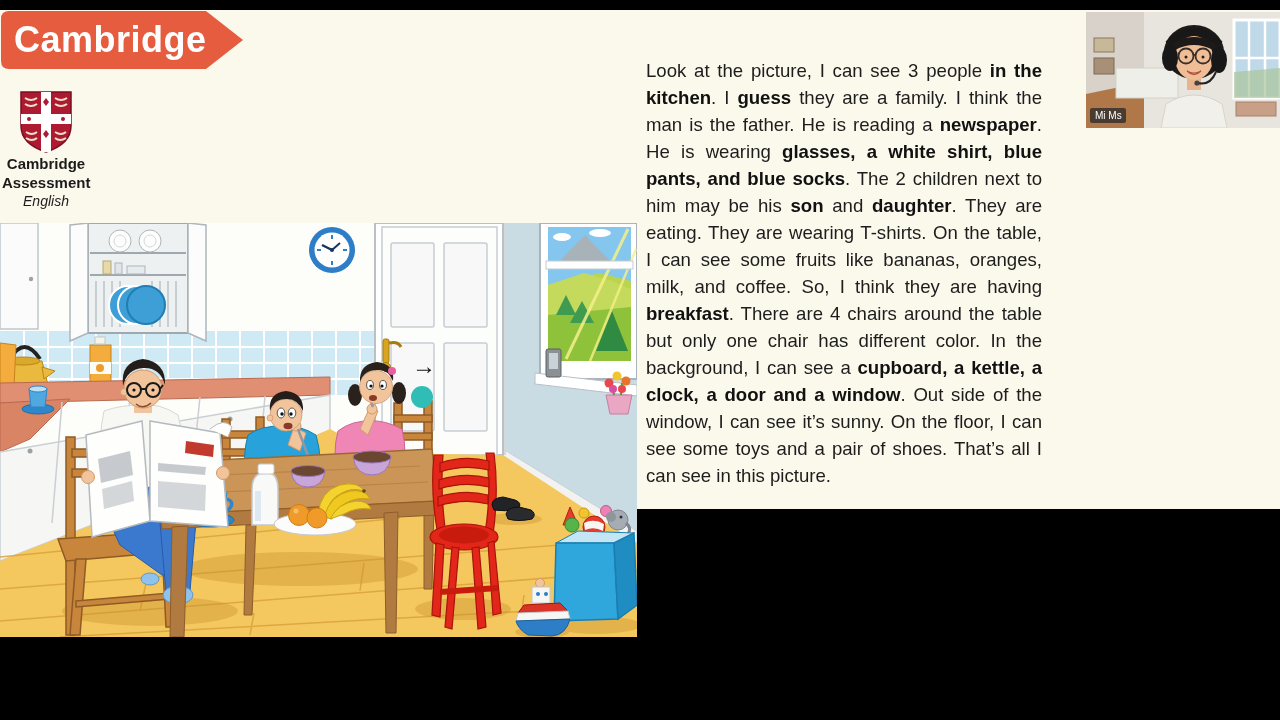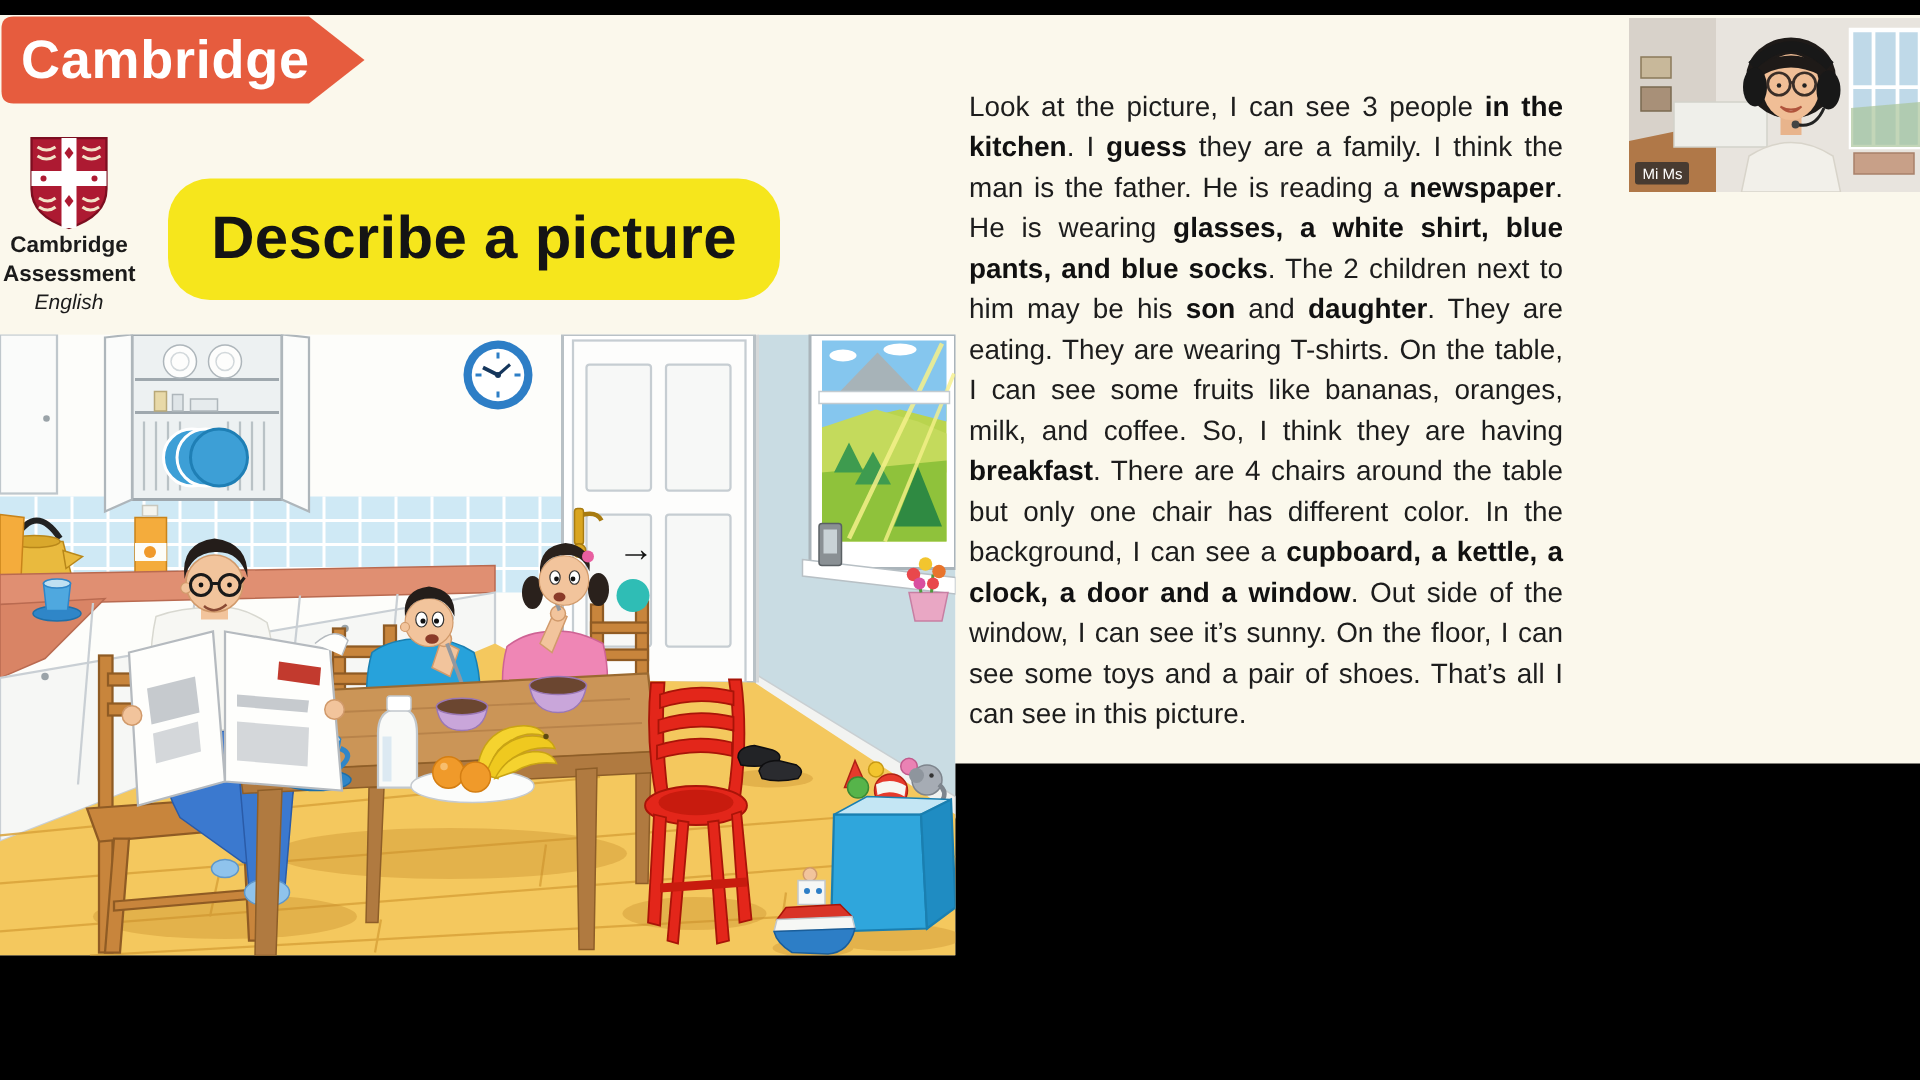--- a/index.html
+++ b/index.html
@@ -50,23 +50,20 @@
         <path d="M7,8 q6,4 12,0 M7,14 q6,4 12,0" stroke="#F2E3C8" stroke-width="2" fill="none"></path>
         <path d="M37,8 q6,4 12,0 M37,14 q6,4 12,0" stroke="#F2E3C8" stroke-width="2" fill="none"></path>
         <path d="M8,42 q6,4 11,0 M8,48 q6,4 11,0" stroke="#F2E3C8" stroke-width="2" fill="none"></path>
         <path d="M37,42 q6,4 11,0 M37,48 q5,4 11,0" stroke="#F2E3C8" stroke-width="2" fill="none"></path>
       </svg>
       <div class="shield-cap1">Cambridge</div>
       <div class="shield-cap2">Assessment</div>
       <div class="shield-cap3">English</div>
     </div>
 
-    <div class="abs title-pill">
-      <span>Describe a picture</span>
-    </div>
 
     <svg class="abs illus" viewBox="0 0 637 414">
       <rect x="0" y="0" width="637" height="414" fill="#FDFDFA"></rect>
 
       <g>
         <polygon points="505,0 637,0 637,320 505,235" fill="#C9DCE3"></polygon>
         <polygon points="503,226 637,308 637,322 503,238" fill="#F2F3F1" stroke="#C9CFD2" stroke-width="1"></polygon>
         <line x1="505" y1="0" x2="505" y2="232" stroke="#D5D8D9" stroke-width="2"></line>
       </g>
 

